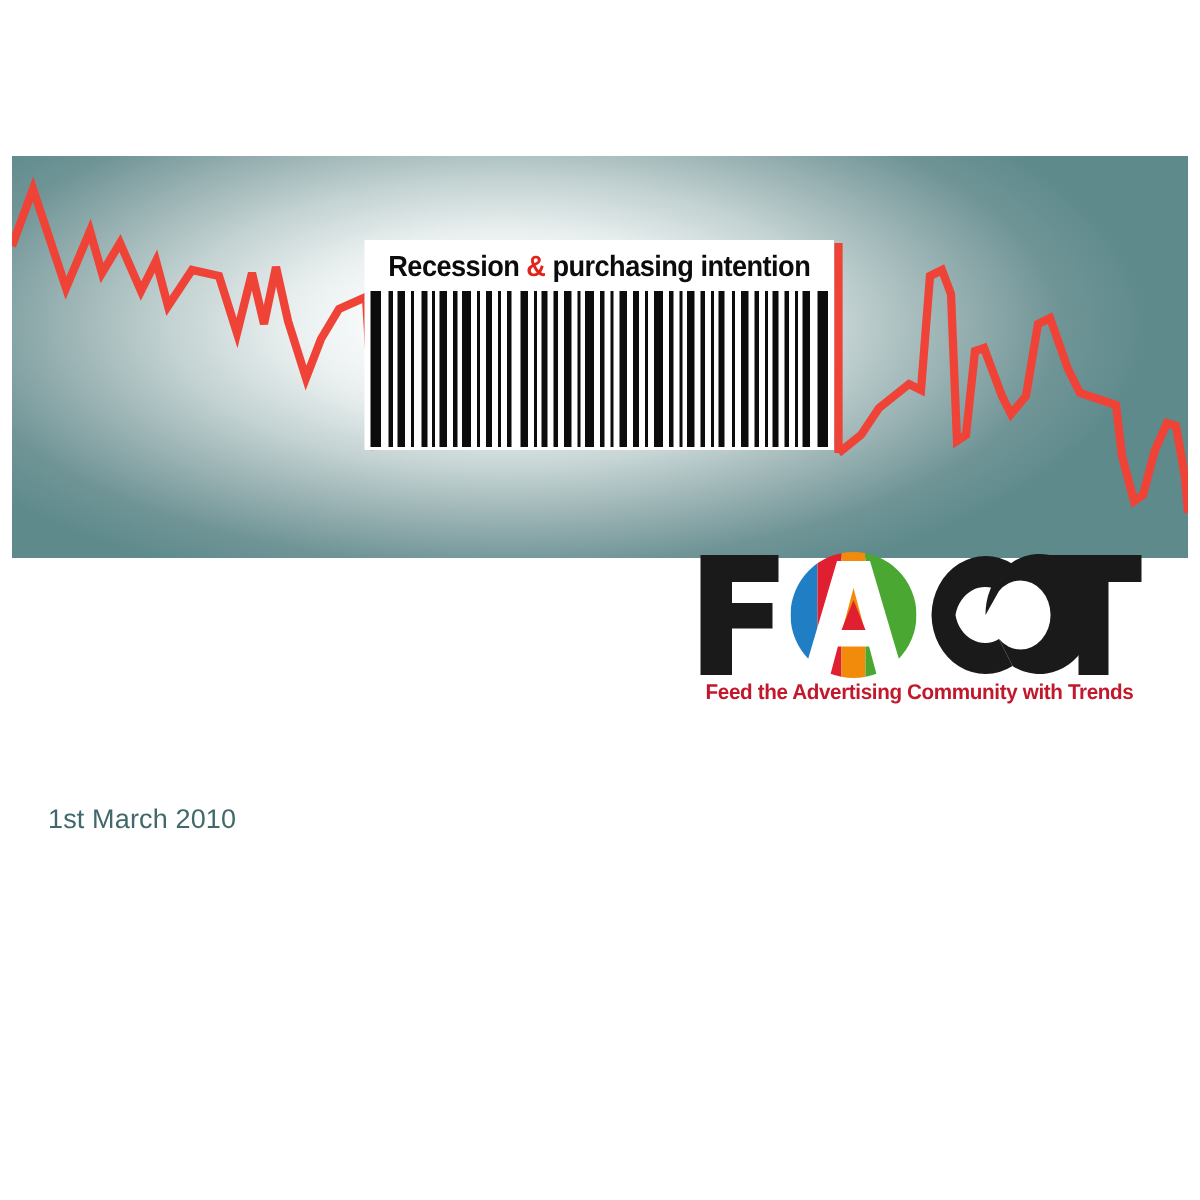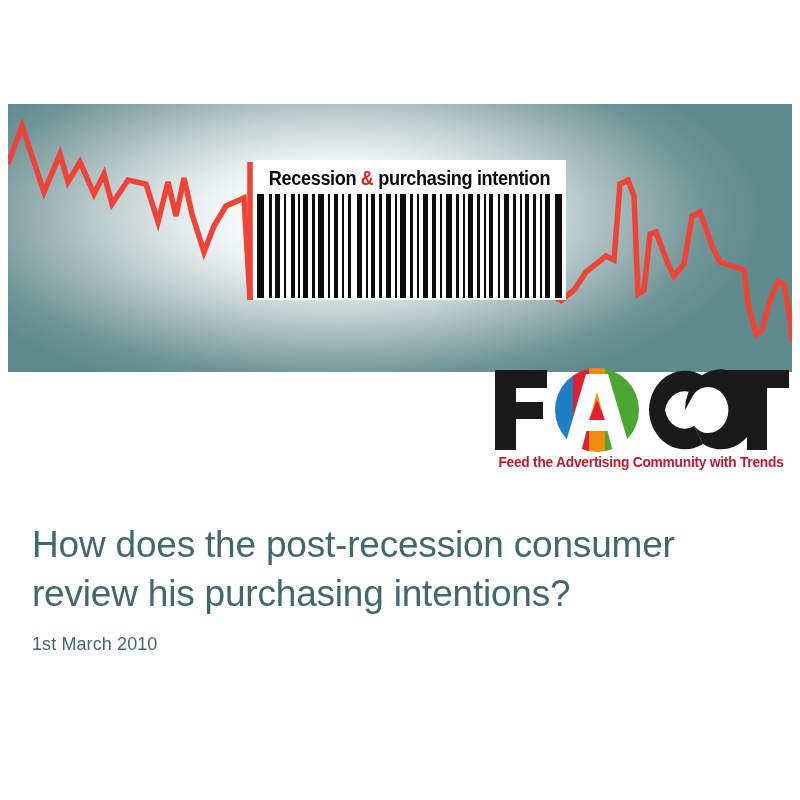--- a/index.html
+++ b/index.html
@@ -79,21 +79,21 @@
     position: absolute;
     left: 0;
     top: 34px;
     width: 100%;
     height: 104px;
   }
 
   
   .logo {
     position: absolute;
-    left: 489px;
+    left: 461px;
     top: 366px;
     width: 304px;
     height: 112px;
   }
   .logo-mark {
     position: absolute;
     left: 0;
     top: 0;
     width: 304px;
     height: 88px;
@@ -154,21 +154,21 @@
 
     <polyline fill="none" stroke="#ef4338" stroke-width="5.5" points="551,58 551,198"></polyline>
 
     <polyline fill="none" stroke="#ef4338" stroke-width="5.5" stroke-linejoin="miter" stroke-linecap="butt" points="551,198 566,186 578,168 598,152 606,156 612,80 620,76
               626,92 630,190 636,186 642,130 648,128 660,160 666,172
               676,160 684,112 692,108 704,142 712,158 730,164 736,166
               740,200 748,230 754,226 762,196 770,178 776,180
               782,214 784,238"></polyline>
   </svg>
 
-  <div class="barcode" style="left:245px; top:56px;">
+  <div class="barcode" style="left:235px; top:56px;">
     <div class="barcode-inner"></div>
     <div class="barcode-title"><span>Recession </span><span class="amp">&amp;</span><span> purchasing intention</span></div>
     <svg class="barcode-bars" viewBox="0 0 313 104" preserveAspectRatio="none">
       <g fill="#0c0c0c">
         <rect x="4" y="-34" width="7" height="138"></rect>
         <rect x="16" y="0" width="3" height="104"></rect>
         <rect x="22" y="0" width="5" height="104"></rect>
         <rect x="31" y="0" width="2" height="104"></rect>
         <rect x="38" y="0" width="4" height="104"></rect>
         <rect x="45" y="0" width="2" height="104"></rect>
@@ -248,18 +248,14 @@
     </g>
 
     <g fill="#1a1a1a">
       <path d="M236,4 L300,4 L300,22 L278,22 L278,84 L258,84 L258,22 L236,22 Z"></path>
     </g>
   </svg>
   <div class="logo-tagline">Feed the Advertising Community with Trends</div>
 </div>
 
 <div class="title-block">
-  <h1 class="slide-title">
-    <span>How does the post-recession consumer</span><br>
-    <span>review his purchasing intentions?</span>
-  </h1>
   <div class="slide-date">1st March 2010</div>
 </div>
 
 </body></html>

